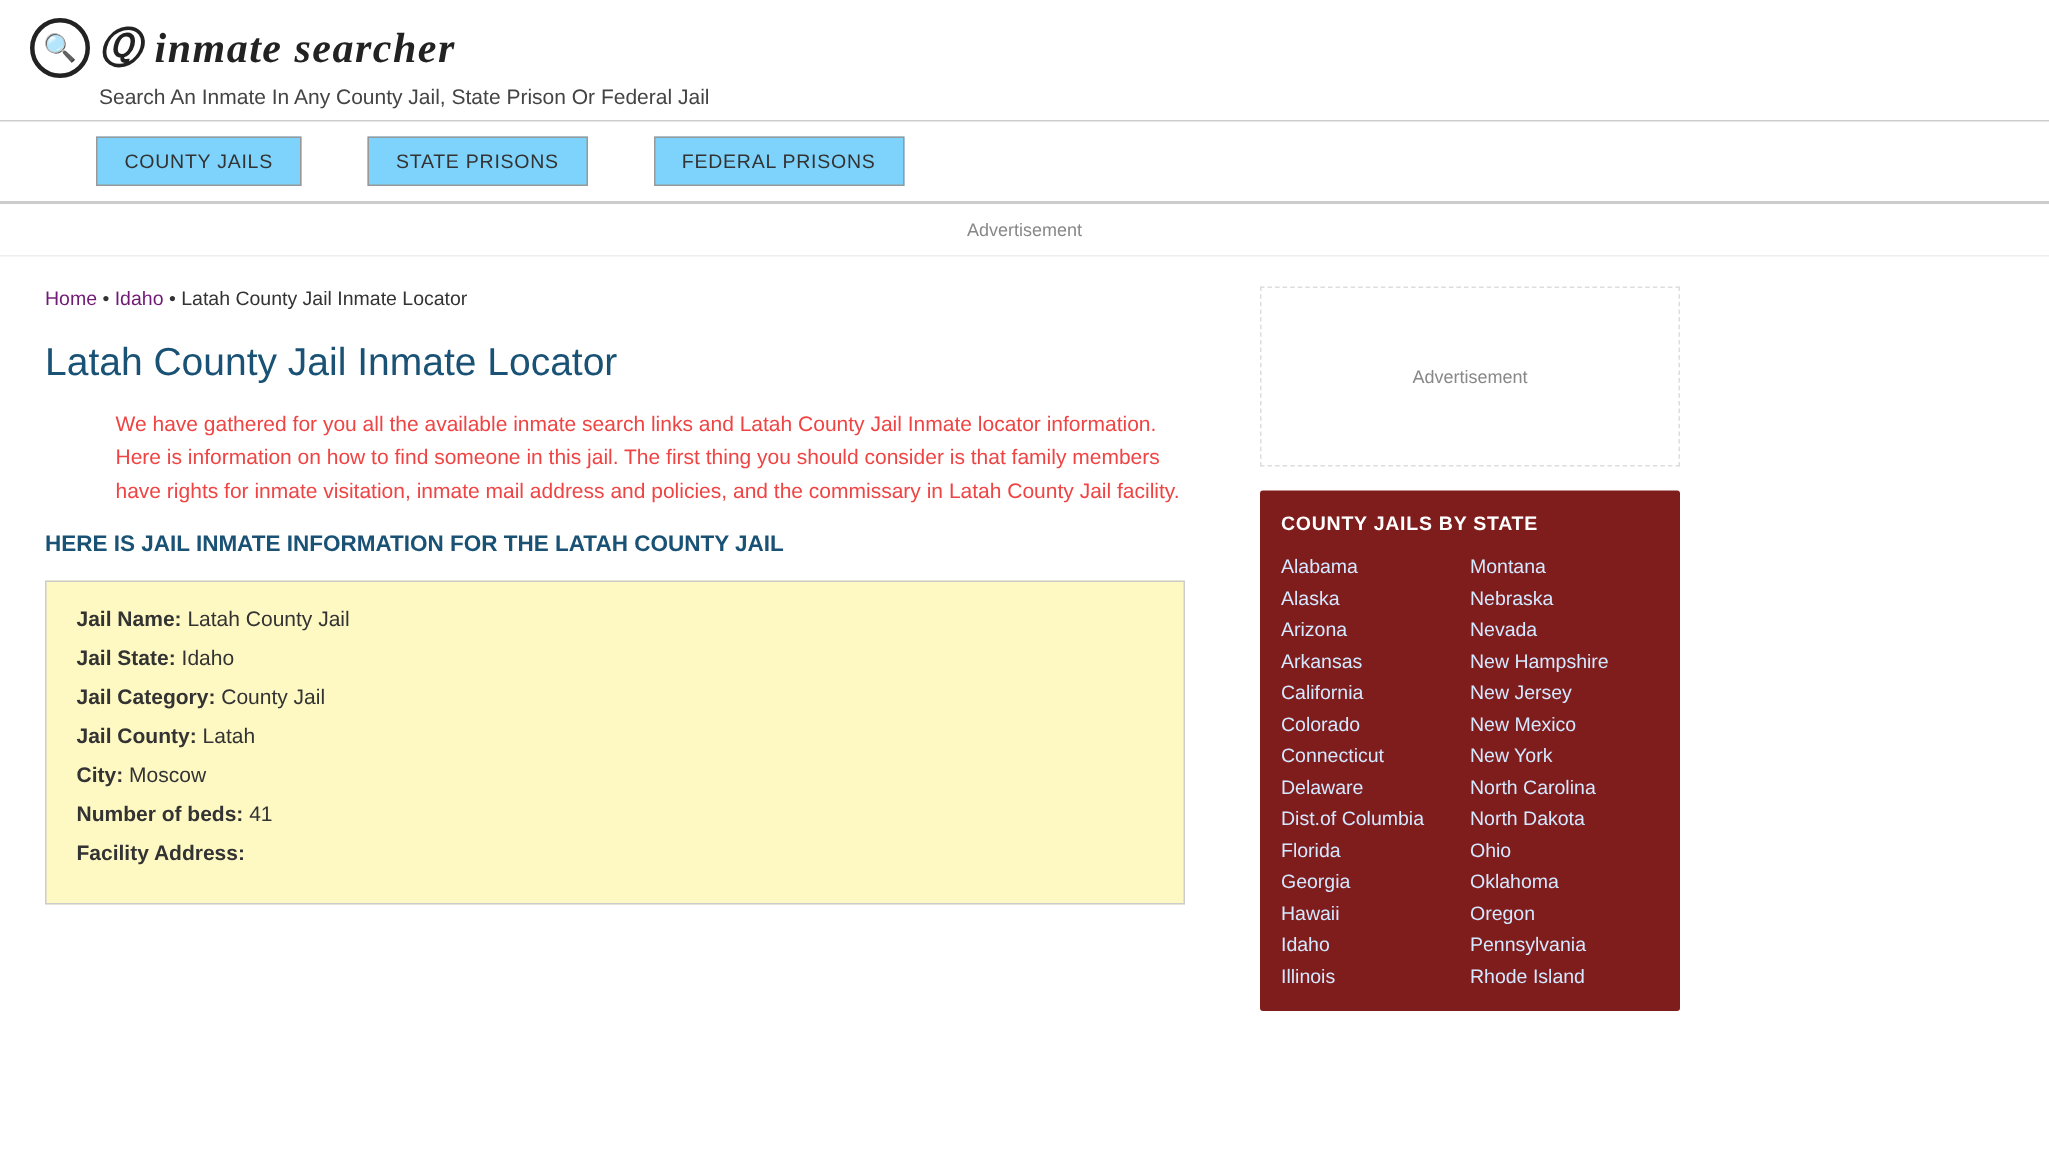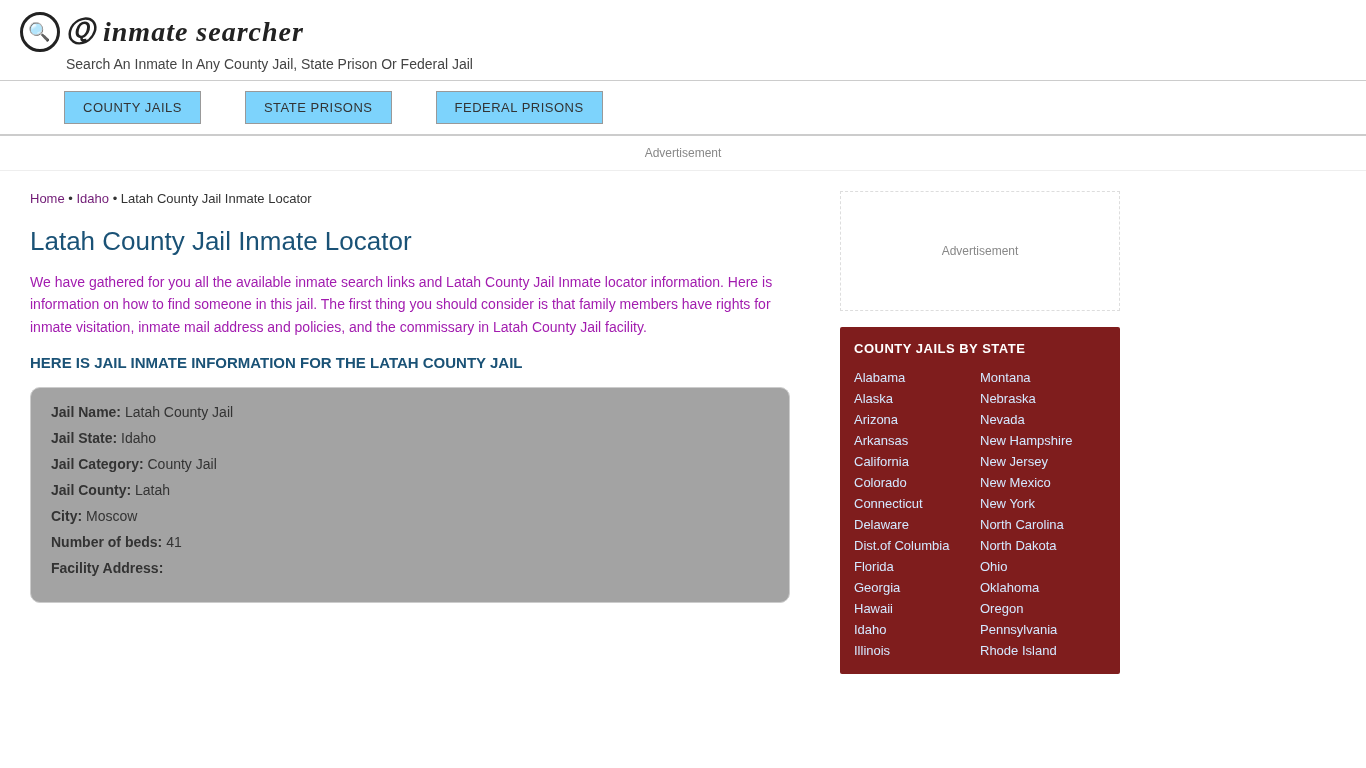--- a/index.html
+++ b/index.html
@@ -27,32 +27,32 @@
     #content { flex: 1; padding: 20px 30px; max-width: 820px; }
 
     
     #breadcrumb { font-size: 13px; color: #333; margin-bottom: 20px; }
     #breadcrumb a { color: #701a75; text-decoration: none; }
 
     
     #page-title { font-size: 26px; color: #1a5276; margin-bottom: 14px; font-weight: normal; }
 
     
-    #description { font-size: 14px; line-height: 1.6; color: #a21caf; margin-bottom: 16px; }
+    #description { font-size: 14px; line-height: 1.6; color: #ef4444; margin-bottom: 16px; margin-left: 47px; }
 
     
     #sponsored-link { text-align: center; margin-bottom: 20px; }
     #sponsored-link a { color: #1a5276; font-weight: bold; text-decoration: none; font-size: 14px; }
     #sponsored-text { color: #666; font-style: italic; font-size: 13px; }
 
     
     #info-heading { color: #1a5276; font-size: 15px; font-weight: bold; margin-bottom: 16px; }
 
     
-    #info-box { border: 1px solid #ccc; padding: 16px 20px; background: #a3a3a3; border-radius: 10px; }
+    #info-box { border: 1px solid #ccc; padding: 16px 20px; background: #fef9c3; border-radius: 0; }
     .info-row { margin-bottom: 10px; font-size: 14px; }
     .info-label { font-weight: bold; }
     .info-value { font-weight: normal; }
 
     
     #sidebar { width: 310px; min-width: 290px; padding: 20px 10px 20px 20px; }
     #ad-sidebar { text-align: center; font-size: 12px; color: #888; margin-bottom: 16px; min-height: 120px; border: 1px dashed #ddd; display: flex; align-items: center; justify-content: center; }
 
     
     #state-box { background: #7f1d1d; padding: 14px; border-radius: 2px; }

